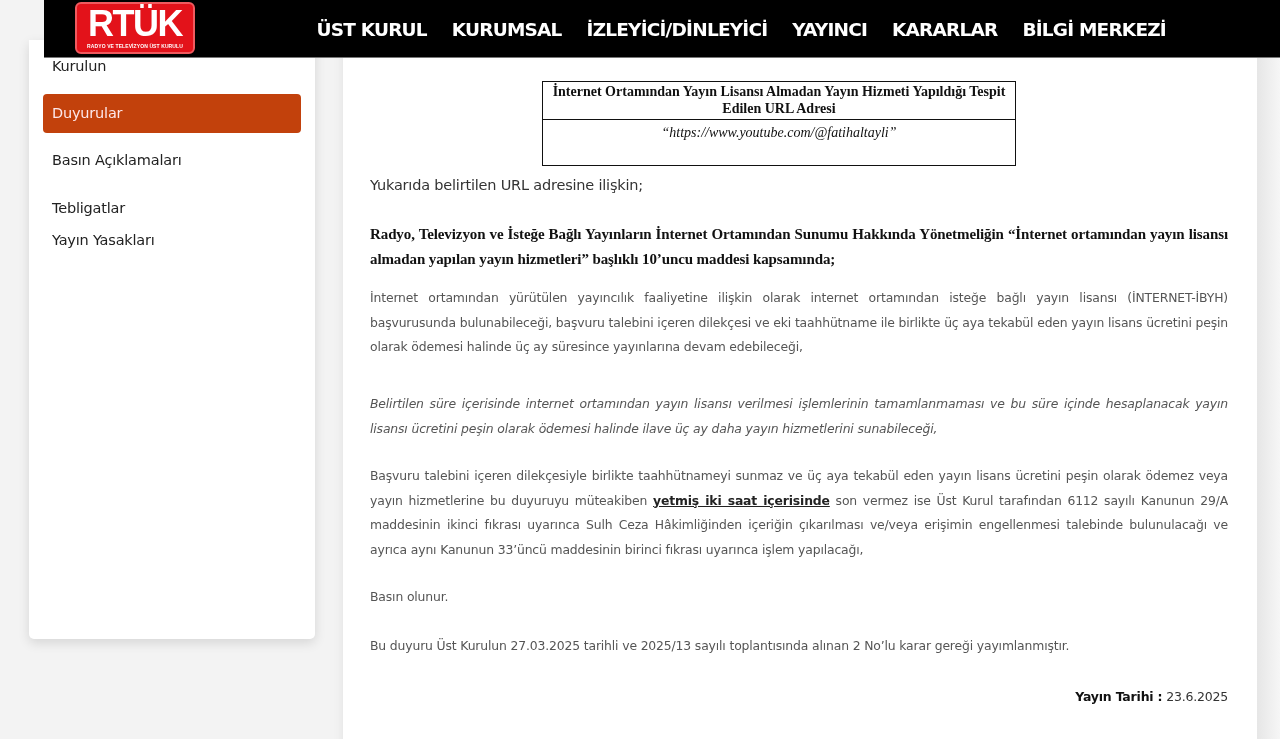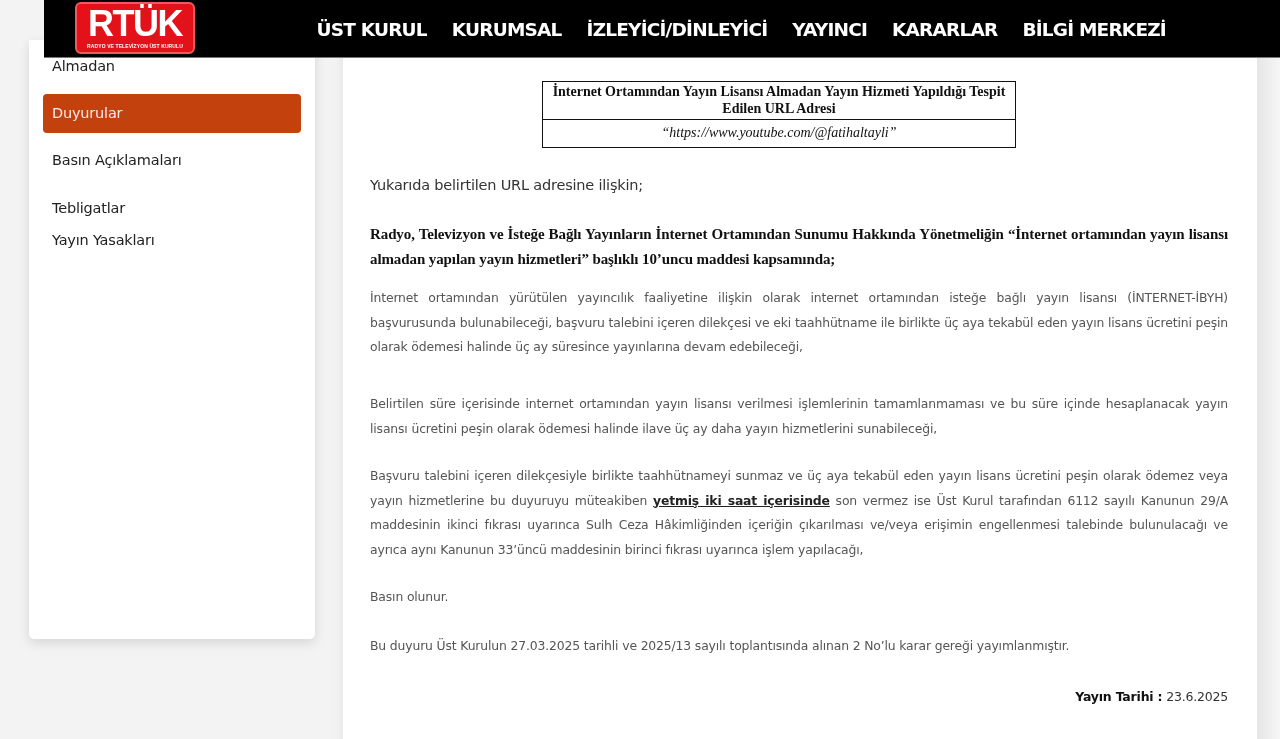--- a/index.html
+++ b/index.html
@@ -17,21 +17,21 @@
     .sidebar { position: absolute; left: 29px; top: 40px; width: 286px; height: 599px; background: #fff; border-radius: 0 0 5px 5px; box-shadow: 0 4px 12px rgba(0,0,0,0.12); }
     .side-item { position: absolute; left: 14px; width: 258px; height: 39px; border-radius: 4px; padding-left: 9px; font-family: "DejaVu Sans", sans-serif; font-size: 14.5px; color: #222; line-height: 39px; cursor: pointer; letter-spacing: -0.2px; }
     .side-item.active { background: #c2410c; color: #fde7ea; }
 
     .content { position: absolute; left: 343px; top: 40px; width: 914px; height: 720px; background: #fff; box-shadow: 0 0 10px rgba(0,0,0,0.08); }
     .scroll-strip { position: absolute; left: 1257px; top: 58px; width: 23px; height: 681px; background: linear-gradient(to right, #e6e6e6, #f6f6f6); }
 
     .url-table { position: absolute; left: 199px; top: 41px; width: 474px; border: 1.5px solid #111; border-collapse: collapse; font-family: "Liberation Serif", serif; }
     .url-table td { border: 1.5px solid #111; text-align: center; color: #111; }
     .url-head { font-weight: bold; font-size: 14px; line-height: 17px; padding: 1px 6px 2px 6px; }
-    .url-value { font-style: italic; font-size: 14px; padding: 5px 6px 6px 6px; }
+    .url-value { font-style: italic; font-size: 14px; padding: 5px 6px 24px 6px; }
 
     .p { position: absolute; left: 27px; width: 858px; font-family: "DejaVu Sans", sans-serif; color: #555; font-size: 12.4px; line-height: 24.5px; text-align: justify; letter-spacing: -0.15px; }
     .p-intro { color: #333; font-size: 14.5px; top: 133px; letter-spacing: -0.2px; }
     .p-bold { font-family: "Liberation Serif", serif; font-weight: bold; color: #111; font-size: 15px; line-height: 25px; top: 182px; letter-spacing: -0.1px; }
     .emph { font-weight: bold; color: #222; text-decoration: underline; }
     .pubdate { position: absolute; right: 29px; top: 649px; font-family: "DejaVu Sans", sans-serif; font-size: 12.5px; color: #333; letter-spacing: -0.2px; }
     .pubdate .lbl { font-weight: bold; color: #111; }
   </style>
 </head>
 <body>
@@ -45,21 +45,21 @@
     <div class="nav-item">ÜST KURUL</div>
     <div class="nav-item">KURUMSAL</div>
     <div class="nav-item">İZLEYİCİ/DİNLEYİCİ</div>
     <div class="nav-item">YAYINCI</div>
     <div class="nav-item">KARARLAR</div>
     <div class="nav-item">BİLGİ MERKEZİ</div>
   </div>
 </div>
 
 <div class="sidebar">
-  <div class="side-item" style="top:7px;">Almadan</div>
+  <div class="side-item" style="top:7px;">Kurulun</div>
   <div class="side-item active" style="top:54px;">Duyurular</div>
   <div class="side-item" style="top:101px;">Basın Açıklamaları</div>
   <div class="side-item" style="top:149px;">Tebligatlar</div>
   <div class="side-item" style="top:181px;">Yayın Yasakları</div>
 </div>
 
 <div class="content">
   <table class="url-table">
     <tbody>
         <tr>
@@ -67,20 +67,20 @@
         </tr>
     <tr>
           <td class="url-value">“https://www.youtube.com/@fatihaltayli”</td>
         </tr>
   </tbody>
     </table>
 
   <div class="p p-intro">Yukarıda belirtilen URL adresine ilişkin;</div>
   <div class="p p-bold">Radyo, Televizyon ve İsteğe Bağlı Yayınların İnternet Ortamından Sunumu Hakkında Yönetmeliğin “İnternet ortamından yayın lisansı almadan yapılan yayın hizmetleri” başlıklı 10’uncu maddesi kapsamında;</div>
   <div class="p" style="top:246px;">İnternet ortamından yürütülen yayıncılık faaliyetine ilişkin olarak internet ortamından isteğe bağlı yayın lisansı (İNTERNET-İBYH) başvurusunda bulunabileceği, başvuru talebini içeren dilekçesi ve eki taahhütname ile birlikte üç aya tekabül eden yayın lisans ücretini peşin olarak ödemesi halinde üç ay süresince yayınlarına devam edebileceği,</div>
-  <div class="p" style="top:352px;">Belirtilen süre içerisinde internet ortamından yayın lisansı verilmesi işlemlerinin tamamlanmaması ve bu süre içinde hesaplanacak yayın lisansı ücretini peşin olarak ödemesi halinde ilave üç ay daha yayın hizmetlerini sunabileceği,</div>
+  <div class="p" style="top:352px;font-style:italic;">Belirtilen süre içerisinde internet ortamından yayın lisansı verilmesi işlemlerinin tamamlanmaması ve bu süre içinde hesaplanacak yayın lisansı ücretini peşin olarak ödemesi halinde ilave üç ay daha yayın hizmetlerini sunabileceği,</div>
   <div class="p" style="top:424px;"><span>Başvuru talebini içeren dilekçesiyle birlikte taahhütnameyi sunmaz ve üç aya tekabül eden yayın lisans ücretini peşin olarak ödemez veya yayın hizmetlerine bu duyuruyu müteakiben </span><span class="emph">yetmiş iki saat içerisinde</span><span> son vermez ise Üst Kurul tarafından 6112 sayılı Kanunun 29/A maddesinin ikinci fıkrası uyarınca Sulh Ceza Hâkimliğinden içeriğin çıkarılması ve/veya erişimin engellenmesi talebinde bulunulacağı ve ayrıca aynı Kanunun 33’üncü maddesinin birinci fıkrası uyarınca işlem yapılacağı,</span></div>
   <div class="p" style="top:545px;">Basın olunur.</div>
   <div class="p" style="top:594px;">Bu duyuru Üst Kurulun 27.03.2025 tarihli ve 2025/13 sayılı toplantısında alınan 2 No’lu karar gereği yayımlanmıştır.</div>
   <div class="pubdate"><span class="lbl">Yayın Tarihi :</span><span> 23.6.2025</span></div>
 </div>
 
 <div class="scroll-strip"></div>
 
 </body></html>

